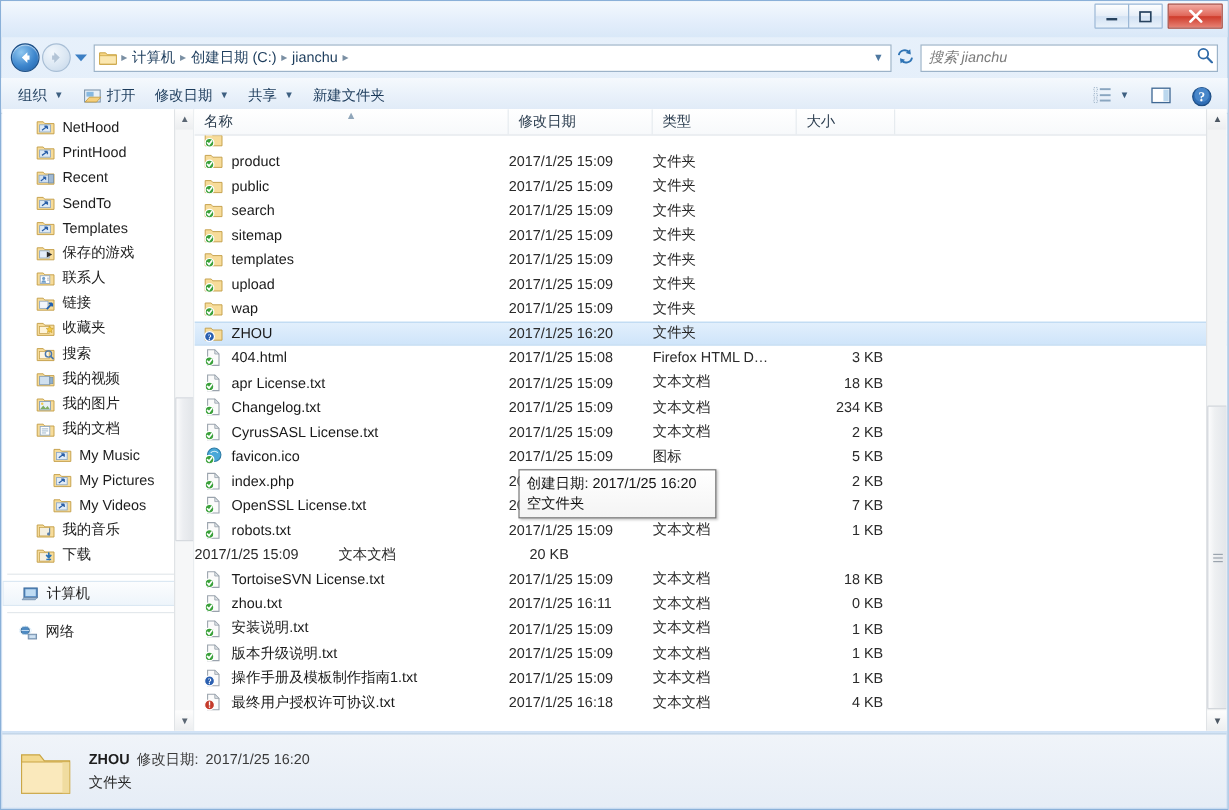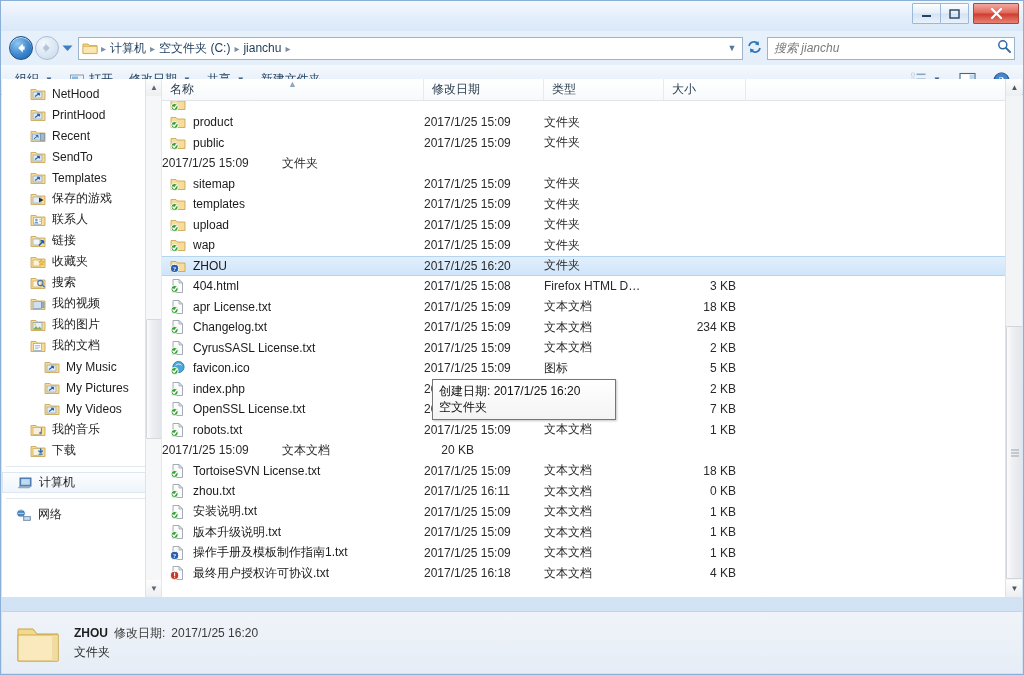--- a/index.html
+++ b/index.html
@@ -99,21 +99,21 @@
     display:flex; align-items:center; gap:4px;
     padding:3px 8px; white-space:nowrap; border-radius:2px;
   }
   .tbcaret { font-size:8px; color:#3d5f80; margin-left:2px; }
   .tbspacer { flex:1 1 auto; }
   .tbicon { width:16px; height:16px; display:inline-block; position:relative; }
   #tb-right { display:flex; align-items:center; gap:2px; }
 
   
   #bodyarea {
-    position:absolute; left:1px; top:78px; width:1020px; height:518px;
+    position:absolute; left:1px; top:90px; width:1020px; height:518px;
     display:flex; background:#fff;justify-content:flex-end;
   }
   
   #sidebar {
     width:160px; height:518px; background:#ffffff;
     border-right:1px solid #e3e8ec;
     position:relative; overflow:hidden;
   }
   #navlist { padding:4px 0 0 0; }
   .navitem {
@@ -189,21 +189,21 @@
     border:1px solid #d2d6db; border-radius:1px;
   }
   #fpgrip {
     position:absolute; left:50%; top:50%; transform:translate(-50%,-50%);
     width:8px; height:7px;
   }
   #fpgrip div { height:1px; background:#9aa3ad; margin-bottom:2px; }
 
   
   #tooltip {
-    position:absolute; left:270px; top:300px; width:184px;
+    position:absolute; left:270px; top:300px; width:165px;
     background:linear-gradient(180deg,#ffffff 0%,#f4f4f4 100%);
     border:1px solid #767676; padding:3px 6px 4px 6px;
     font-size:12px; color:#111; line-height:16px;
     box-shadow:1px 1px 2px rgba(0,0,0,.22); z-index:40;
   }
 
   
   #details {
     position:absolute; left:1px; bottom:1px; width:1020px; height:62px;
     background:linear-gradient(180deg,#f0f4f9 0%,#e6edf6 100%);
@@ -262,21 +262,21 @@
     <div id="addressbox">
       <span class="crumbicon">
         <svg width="16" height="14" viewBox="0 0 16 14">
           <path d="M1 3 h5 l1.4 1.6 H15 v8 H1 Z" fill="#f6d585" stroke="#c9a13f" stroke-width="0.8"></path>
           <path d="M1 5.4 h14 v7 H1 Z" fill="#fbe7b0" stroke="#c9a13f" stroke-width="0.6"></path>
         </svg>
       </span>
       <span class="sep">▸</span>
       <span class="crumb">计算机</span>
       <span class="sep">▸</span>
-      <span class="crumb">空文件夹 (C:)</span>
+      <span class="crumb">创建日期 (C:)</span>
       <span class="sep">▸</span>
       <span class="crumb">jianchu</span>
       <span class="sep">▸</span>
       <span id="addrspacer"></span>
       <span id="addrdrop">▼</span>
     </div>
 
     <div id="refreshbtn">
       <svg width="15" height="14" viewBox="0 0 15 14">
         <path d="M2 6 a5 5 0 0 1 9-2" stroke="#2f74b5" stroke-width="1.6" fill="none"></path>
@@ -671,20 +671,30 @@
               </svg>
             </span>
             <span>public</span>
           </div>
           <div class="c-date">2017/1/25 15:09</div>
           <div class="c-type">文件夹</div>
           <div class="c-size"></div>
         </div>
 
         <div class="row">
+          <div class="c-name">
+            <span class="fileicon">
+              <svg width="16" height="16" viewBox="0 0 16 16">
+                <path d="M1 3.5 h5 l1.3 1.5 H15 v8.5 H1 Z" fill="#f7dc9a" stroke="#c4a04a" stroke-width="0.8"></path>
+                <circle cx="4.6" cy="11" r="3.6" fill="#3aa13a" stroke="#ffffff" stroke-width="1"></circle>
+                <path d="M2.9 11 L4.2 12.4 L6.5 9.4" stroke="#ffffff" stroke-width="1.4" fill="none" stroke-linecap="round"></path>
+              </svg>
+            </span>
+            <span>search</span>
+          </div>
           <div class="c-date">2017/1/25 15:09</div>
           <div class="c-type">文件夹</div>
           <div class="c-size"></div>
         </div>
 
         <div class="row">
           <div class="c-name">
             <span class="fileicon">
               <svg width="16" height="16" viewBox="0 0 16 16">
                 <path d="M1 3.5 h5 l1.3 1.5 H15 v8.5 H1 Z" fill="#f7dc9a" stroke="#c4a04a" stroke-width="0.8"></path>

